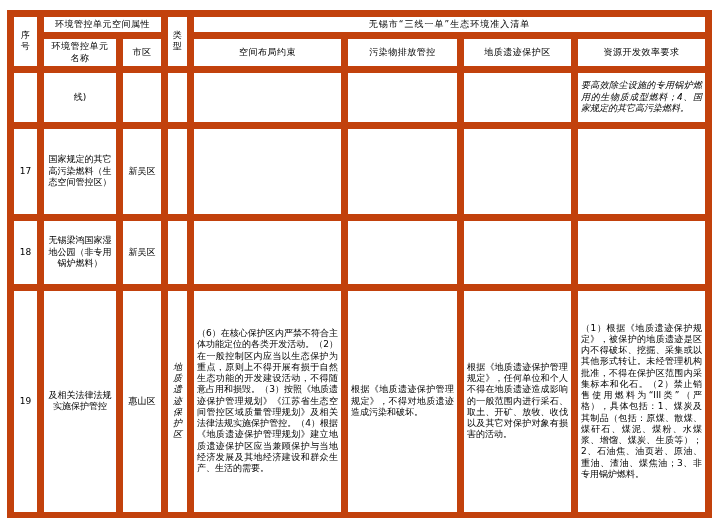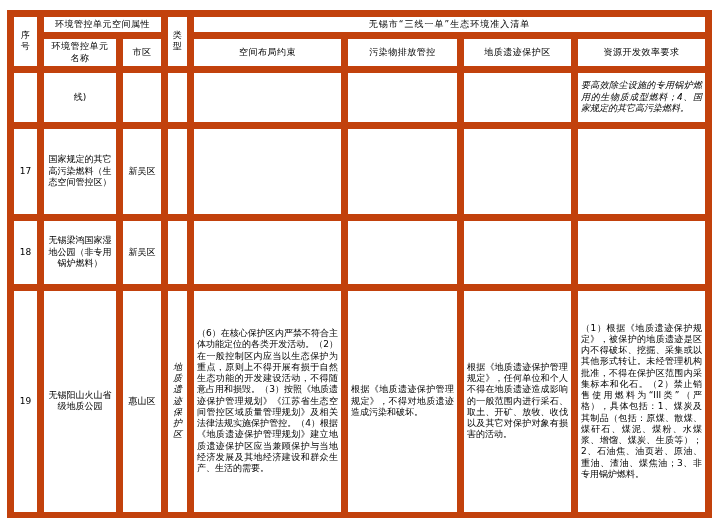--- a/index.html
+++ b/index.html
@@ -155,21 +155,21 @@
         <td class="cell-center">新吴区</td>
         <td class="cell-center"></td>
         <td class="cell-just"></td>
         <td class="cell-just"></td>
         <td class="cell-just"></td>
         <td class="cell-just"></td>
       </tr>
 
       <tr style="height:228px">
         <td class="cell-center">19</td>
-        <td class="cell-center">无锡阳山火山省级地质公园</td>
+        <td class="cell-center">及相关法律法规实施保护管控</td>
         <td class="cell-center">惠山区</td>
         <td class="narrow-vert">
           <span class="nowrapcol">地质遗迹保护区</span>
         </td>
         <td class="cell-just-mid">（6）在核心保护区内严禁不符合主体功能定位的各类开发活动。（2）在一般控制区内应当以生态保护为重点，原则上不得开展有损于自然生态功能的开发建设活动，不得随意占用和损毁。（3）按照《地质遗迹保护管理规划》《江苏省生态空间管控区域质量管理规划》及相关法律法规实施保护管控。（4）根据《地质遗迹保护管理规划》建立地质遗迹保护区应当兼顾保护与当地经济发展及其地经济建设和群众生产、生活的需要。</td>
         <td class="cell-just-mid">根据《地质遗迹保护管理规定》，不得对地质遗迹造成污染和破坏。</td>
         <td class="cell-just-mid">根据《地质遗迹保护管理规定》，任何单位和个人不得在地质遗迹造成影响的一般范围内进行采石、取土、开矿、放牧、收伐以及其它对保护对象有损害的活动。</td>
         <td class="cell-just-mid">（1）根据《地质遗迹保护规定》，被保护的地质遗迹是区内不得破坏、挖掘、采集或以其他形式转让。未经管理机构批准，不得在保护区范围内采集标本和化石。（2）禁止销售使用燃料为“III类”（严格），具体包括：1、煤炭及其制品（包括：原煤、散煤、煤矸石、煤泥、煤粉、水煤浆、增馏、煤炭、生质等）；2、石油焦、油页岩、原油、重油、渣油、煤焦油；3、非专用锅炉燃料。</td>
       </tr>
     </tbody>

